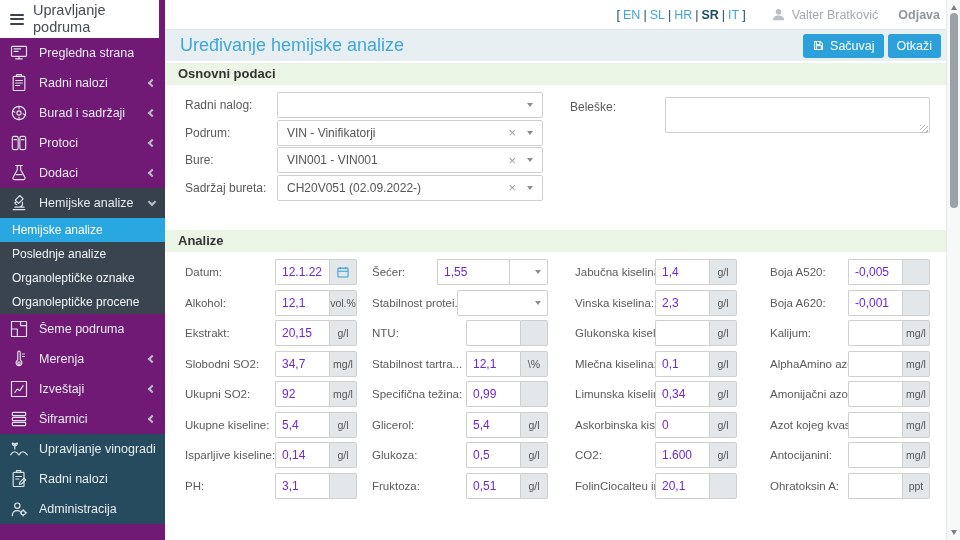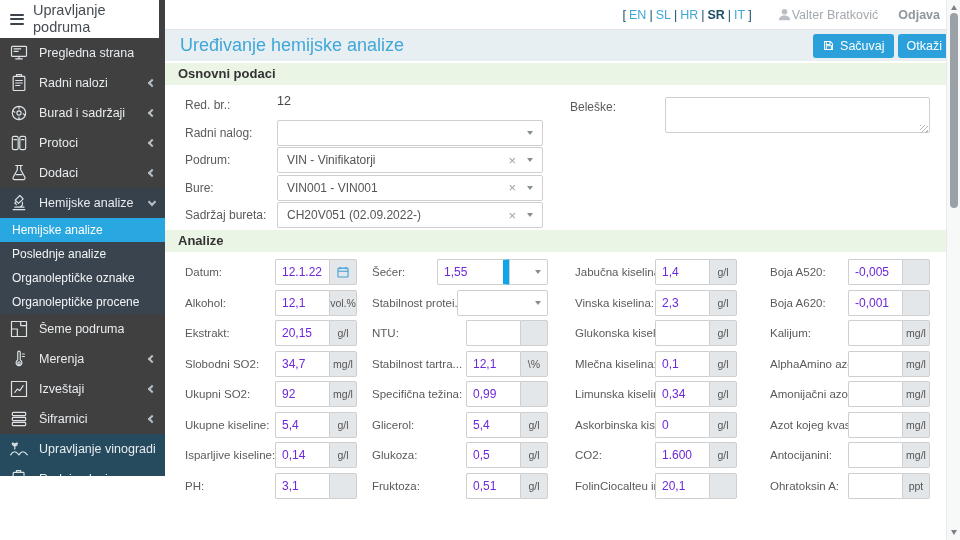--- a/index.html
+++ b/index.html
@@ -1,21 +1,21 @@
 <!DOCTYPE html>
 <html><head>
 <meta charset="utf-8">
 <style>
   html,body{margin:0;padding:0;}
   .screen{width:960px;height:540px;position:relative;overflow:hidden;background:#fff;
           font-family:"Liberation Sans","DejaVu Sans",sans-serif;-webkit-font-smoothing:antialiased;}
   *{box-sizing:border-box;}
 
   
-  .sidebar{position:absolute;left:0;top:0;width:165px;height:476px;background:#404040;overflow:hidden;z-index:5;}
+  .sidebar{position:absolute;left:0;top:0;width:165px;height:540px;background:#701a75;overflow:hidden;z-index:5;}
   .brand{width:159px;height:38px;background:#fff;display:flex;align-items:center;padding-left:10px;}
   .burger{width:14px;margin-right:9px;flex:none;}
   .burger span{display:block;height:2px;background:#3c434a;margin:2.5px 0;border-radius:1px;}
   .brand-title{font-size:14.5px;line-height:1.15;color:#454c53;}
   .nav-item{height:30px;display:flex;align-items:center;padding:0 10px 0 6px;color:#e8ecef;font-size:12.5px;cursor:pointer;}
   .nav-item.expanded{background:#37414b;}
   .nav-item.group2{background:#264b5e;}
   .nav-icon{width:26px;height:22px;flex:none;margin-right:7px;display:flex;align-items:center;justify-content:center;}
   .nav-icon svg{stroke:#dde3e8;stroke-width:1.4;fill:none;stroke-linecap:round;stroke-linejoin:round;}
   .nav-label{white-space:nowrap;overflow:hidden;}
@@ -25,24 +25,24 @@
   .sub-item{height:24px;display:flex;align-items:center;padding-left:12px;font-size:12px;color:#f2f5f7;background:#3a444e;cursor:pointer;white-space:nowrap;}
   .sub-item.active{background:#29a7e0;color:#fff;}
 
   
   .main{position:absolute;left:165px;top:0;right:0;bottom:0;background:#fff;}
   .topbar{height:30px;background:#fff;border-bottom:1px solid #e3e6e8;display:flex;align-items:center;justify-content:flex-end;padding-right:20px;font-size:12.5px;}
   .lang-punct{color:#1e4d66;margin:0 3px;}
   .lang-link{color:#3ea6d8;text-decoration:none;cursor:pointer;}
   .lang-link.active{color:#1e4d66;font-weight:bold;}
   .user-wrap{display:flex;align-items:center;margin-left:22px;cursor:pointer;}
-  .user-name{color:#a3a9ae;}
+  .user-name{color:#a3a9ae;margin-left:6px;}
   .logout{color:#8f969c;margin-left:20px;cursor:pointer;font-weight:bold;}
 
-  .titlebar{height:31px;background:#e7eff3;display:flex;align-items:center;padding:0 9px 0 15px;}
+  .titlebar{height:31px;background:#e7eff3;display:flex;align-items:center;padding:0 19px 0 15px;}
   .page-title{font-size:18px;color:#41a7d8;flex:1;white-space:nowrap;}
   .btn{height:24px;background:#2ba0da;color:#fff;font-size:12.5px;border:none;border-radius:3px;
        display:flex;align-items:center;padding:0 9px;margin-left:4px;cursor:pointer;font-family:inherit;}
   .btn svg{margin-right:5px;stroke:#fff;fill:none;stroke-width:1.4;}
   .gap2{height:2px;background:#fff;}
   .sec-header{height:22px;background:#ebf5e5;font-size:13px;font-weight:bold;color:#333;line-height:22px;padding-left:13px;}
 
   
   .osnovni-body{height:145px;position:relative;background:#fff;padding:7px 0 0 20px;}
   .orow{display:flex;align-items:center;height:26px;margin-bottom:1.5px;}
@@ -62,21 +62,21 @@
   
   .analize-body{position:relative;background:#fff;height:245px;}
   .fcol{position:absolute;top:7px;}
   .fcol1{left:20px;width:172px;}  .fcol2{left:207px;width:176px;}
   .fcol3{left:410px;width:162px;} .fcol4{left:605px;width:160px;}
   .frow{height:26px;margin-bottom:4.5px;display:flex;align-items:center;}
   .flabel{flex:1;min-width:0;font-size:11.5px;color:#5a5a5a;white-space:nowrap;overflow:hidden;}
   .igroup{display:flex;flex:none;}
   .ival{width:54px;height:26px;border:1px solid #cfcfcf;border-right:none;border-radius:2px 0 0 2px;
         text-align:left;padding:0 6px;font-size:12px;color:#6d28d9;background:#fff;font-family:inherit;outline:none;}
-  .ival.w73{width:73px;border-right:7px solid #0ea5e9;border-radius:2px;}
+  .ival.w73{width:73px;border-right:1px solid #0ea5e9;border-radius:2px;}
   .iaddon{width:28px;height:26px;background:#e4e7e9;border:1px solid #cfcfcf;border-radius:0 2px 2px 0;
           font-size:10.5px;color:#555;display:flex;align-items:center;justify-content:center;overflow:hidden;}
   .addon-cal{cursor:pointer;}
   .addon-cal svg{stroke:#3aa1d8;fill:none;stroke-width:1.4;}
   .mini-select{width:39px;height:26px;border:1px solid #cfcfcf;border-radius:2px;margin-left:-1px;background:#fff;
                display:flex;align-items:center;justify-content:flex-end;padding-right:6px;cursor:pointer;}
   .wide-select{width:91px;height:26px;border:1px solid #cfcfcf;border-radius:2px;background:#fff;
                display:flex;align-items:center;justify-content:flex-end;padding-right:6px;cursor:pointer;}
 
   
@@ -281,24 +281,20 @@
       <button class="btn">
         <span>Otkaži</span>
       </button>
     </div>
     <div class="gap2"></div>
 
     <div class="sec-header">Osnovni podaci</div>
 
     <div class="osnovni-body">
       <div class="orow">
-        <span class="olabel">Red. br.:</span>
-        <span class="ostatic">12</span>
-      </div>
-      <div class="orow">
         <span class="olabel">Radni nalog:</span>
         <div class="oselect">
           <span class="oval"></span>
           <span class="caret"></span>
         </div>
       </div>
       <div class="orow">
         <span class="olabel">Podrum:</span>
         <div class="oselect">
           <span class="oval">VIN - Vinifikatorji</span>

